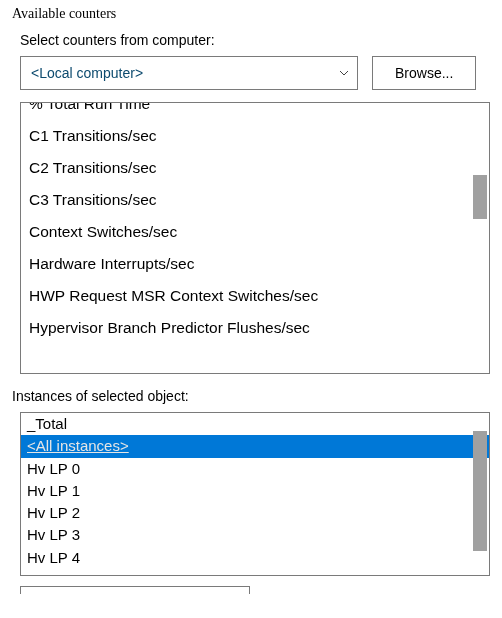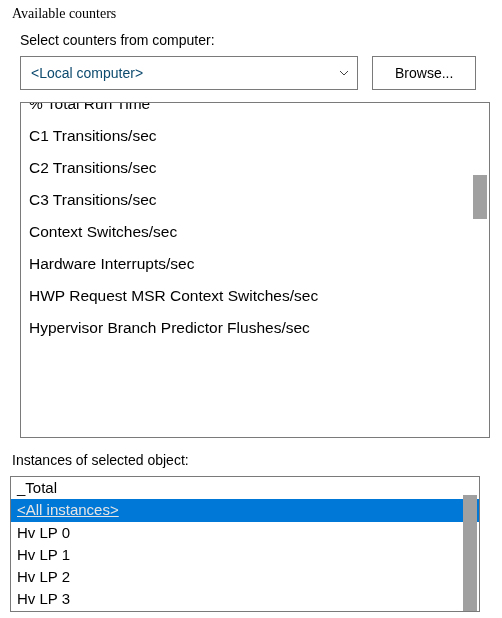--- a/index.html
+++ b/index.html
@@ -73,21 +73,21 @@
 
   .listbox {
     position: relative;
     margin: 0 0 0 10px;
     width: 470px;
     border: 1px solid #7a7a7a;
     background: #fff;
   }
 
   #counters-listbox {
-    height: 336px;
+    height: 272px;
     overflow: hidden;
   }
   #counters-listbox .inner {
     position: relative;
     top: -14px; 
   }
 
   .list-item {
     padding: 3px 8px 5px 8px;
     font-size: 15.5px;
@@ -107,22 +107,23 @@
   }
   #counters-scroll { top: 72px; height: 44px; background:#a0a0a0; }
   #instances-scroll { top: 18px; height: 120px; background:#a0a0a0; }
 
   .instances-label {
     font-size: 14px;
     margin: 14px 0 8px 2px;
   }
 
   #instances-listbox {
-    height: 136px;
+    height: 164px;
     overflow: hidden;
+    margin-left: 10px;
     width: 470px;
     border: 1px solid #7a7a7a;
     position: relative;
   }
 
   .inst-item {
     padding: 1px 6px 1px 6px;
     font-size: 15px;
     line-height: 1.35;
     white-space: nowrap;

